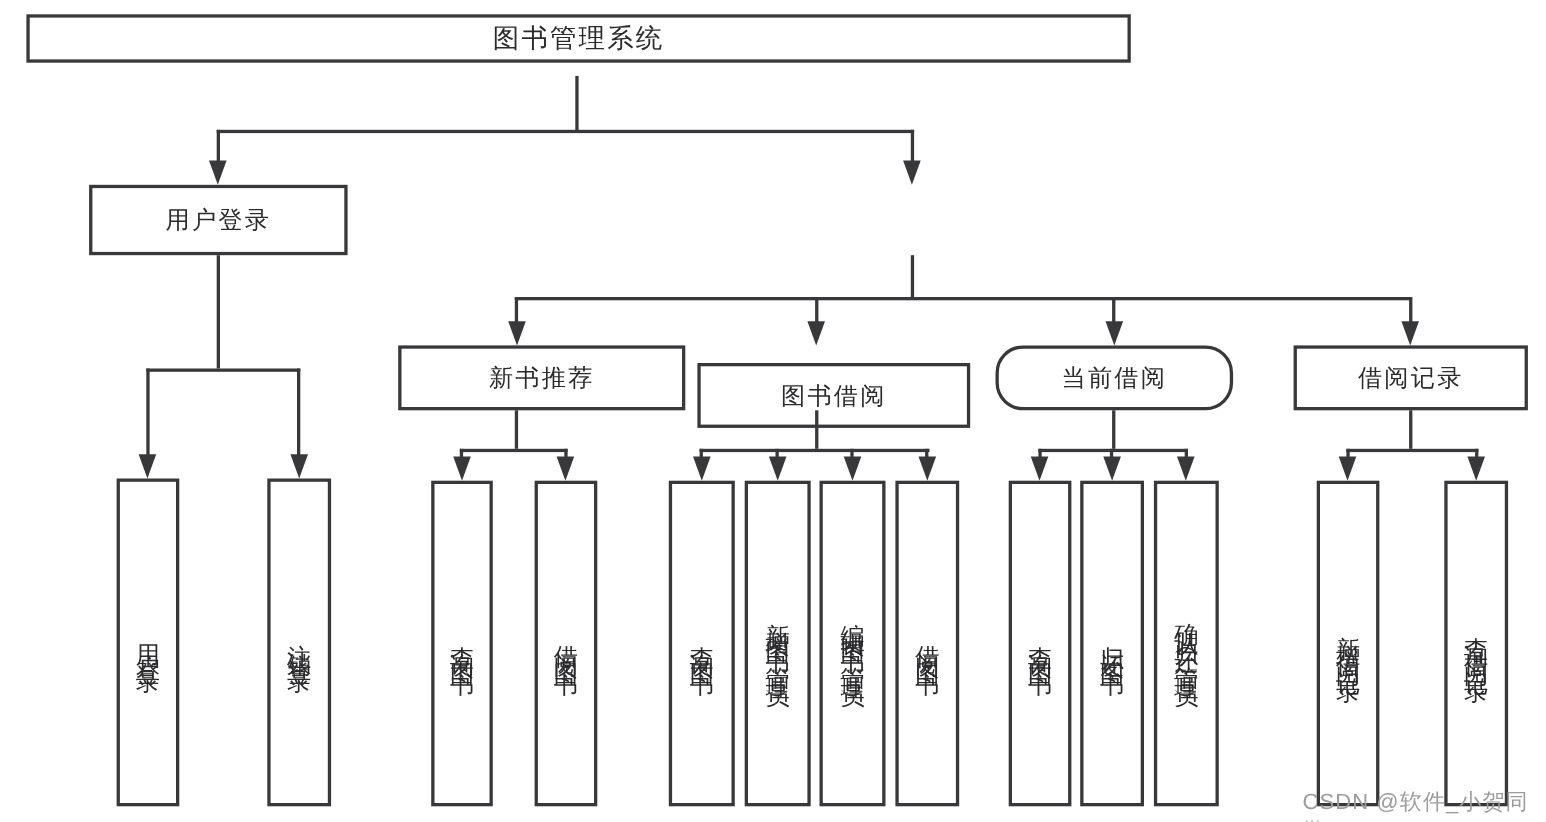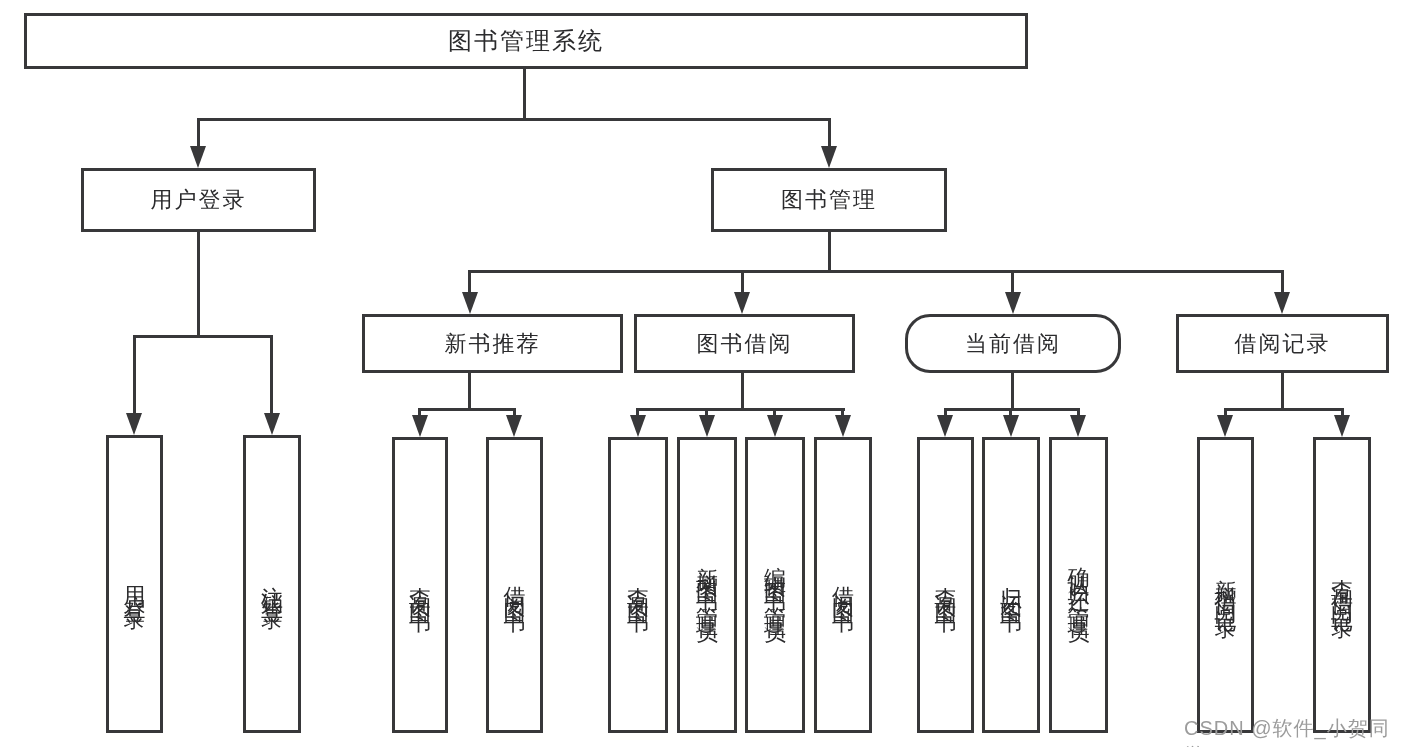--- a/index.html
+++ b/index.html
@@ -51,36 +51,33 @@
     font-size:20px;
     letter-spacing:1px;
     z-index:6;
   }
 </style>
 </head>
 <body>
 
 <div id="stage">
 
-  <div class="box root" style="left:24px;top:13px;width:1004px;height:56px;">
+  <div class="box root" style="left:24px;top:13px;width:1004px;height:44px;">
     <span>图书管理系统</span>
   </div>
 
   <div class="vline" style="left:523px;top:69px;height:50px;"></div>
   <div class="hline" style="left:197px;top:118px;width:634px;"></div>
   <div class="vline" style="left:197px;top:118px;height:32px;"></div>
   <div class="arrow" style="left:190px;top:146px;"></div>
   <div class="vline" style="left:828px;top:118px;height:32px;"></div>
   <div class="arrow" style="left:821px;top:146px;"></div>
 
   <div class="box" style="left:81px;top:168px;width:235px;height:64px;">
     <span>用户登录</span>
-  </div>
-  <div class="box" style="left:711px;top:168px;width:236px;height:64px;">
-    <span>图书管理</span>
   </div>
 
   <div class="vline" style="left:197px;top:232px;height:103px;"></div>
   <div class="hline" style="left:133px;top:335px;width:140px;"></div>
   <div class="vline" style="left:133px;top:335px;height:80px;"></div>
   <div class="arrow" style="left:126px;top:413px;"></div>
   <div class="vline" style="left:270px;top:335px;height:80px;"></div>
   <div class="arrow" style="left:264px;top:413px;"></div>
 
   <div class="box vbox" style="left:106px;top:435px;width:57px;height:298px;">
@@ -97,21 +94,21 @@
   <div class="vline" style="left:741px;top:270px;height:24px;"></div>
   <div class="arrow" style="left:734px;top:292px;"></div>
   <div class="vline" style="left:1011px;top:270px;height:24px;"></div>
   <div class="arrow" style="left:1005px;top:292px;"></div>
   <div class="vline" style="left:1281px;top:270px;height:24px;"></div>
   <div class="arrow" style="left:1274px;top:292px;"></div>
 
   <div class="box" style="left:362px;top:314px;width:261px;height:59px;">
     <span>新书推荐</span>
   </div>
-  <div class="box" style="left:634px;top:314px;width:221px;height:59px;justify-content:center;">
+  <div class="box" style="left:634px;top:330px;width:248px;height:59px;justify-content:center;">
     <span>图书借阅</span>
   </div>
   <div class="box" style="left:905px;top:314px;width:216px;height:59px;border-radius:25px;">
     <span>当前借阅</span>
   </div>
   <div class="box" style="left:1176px;top:314px;width:213px;height:59px;">
     <span>借阅记录</span>
   </div>
 
   <div class="vline" style="left:468px;top:373px;height:35px;"></div>

